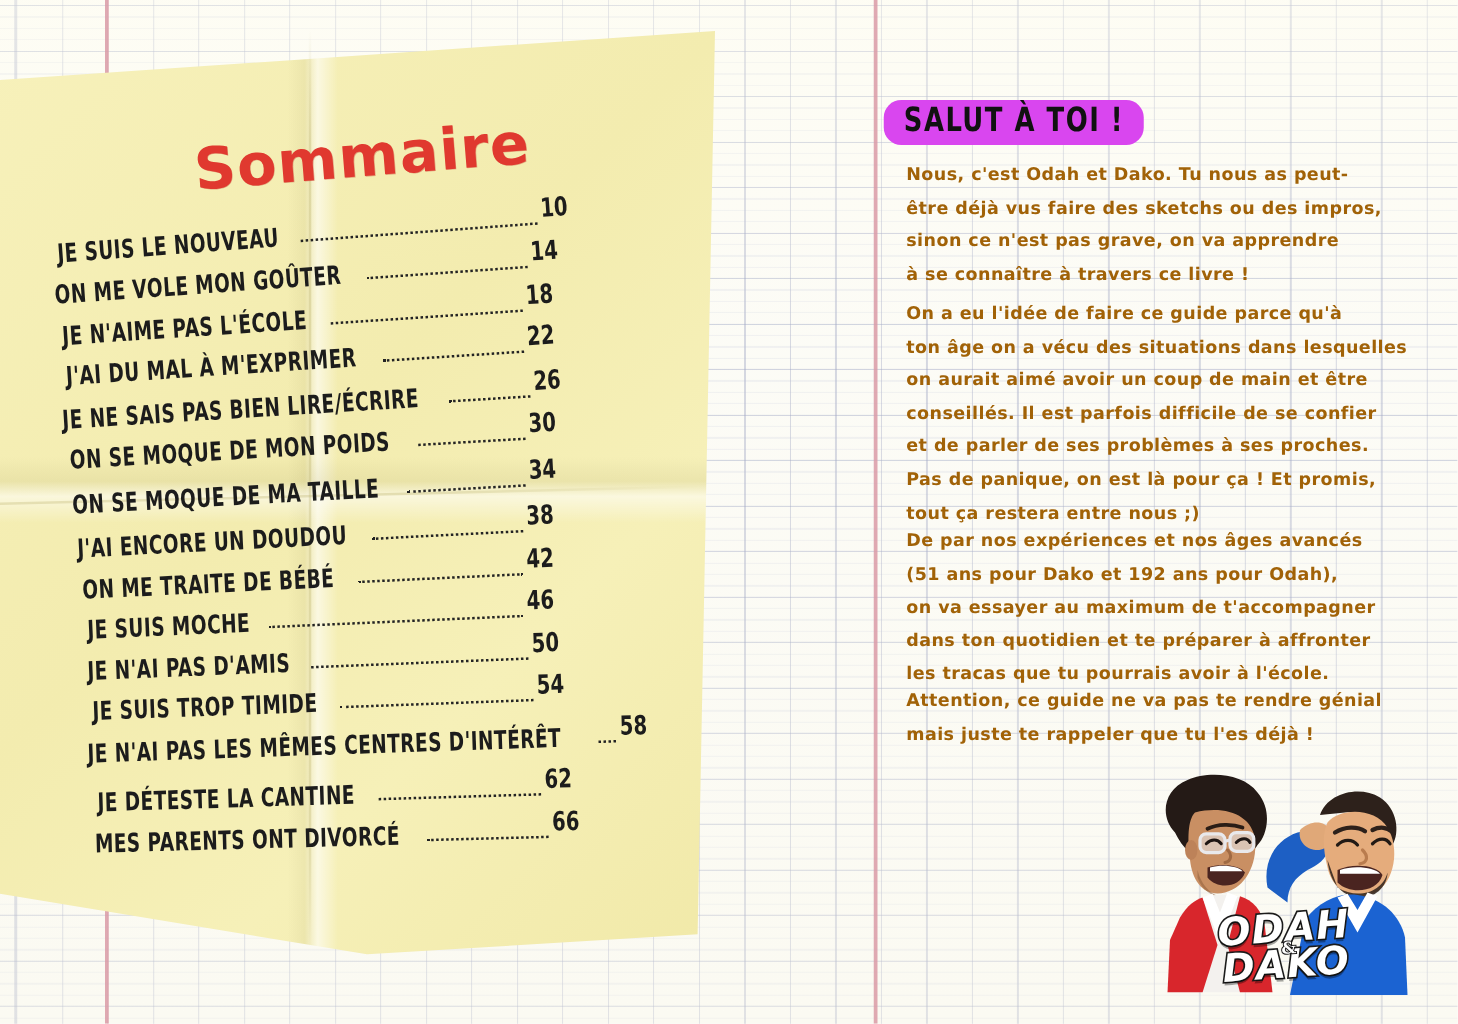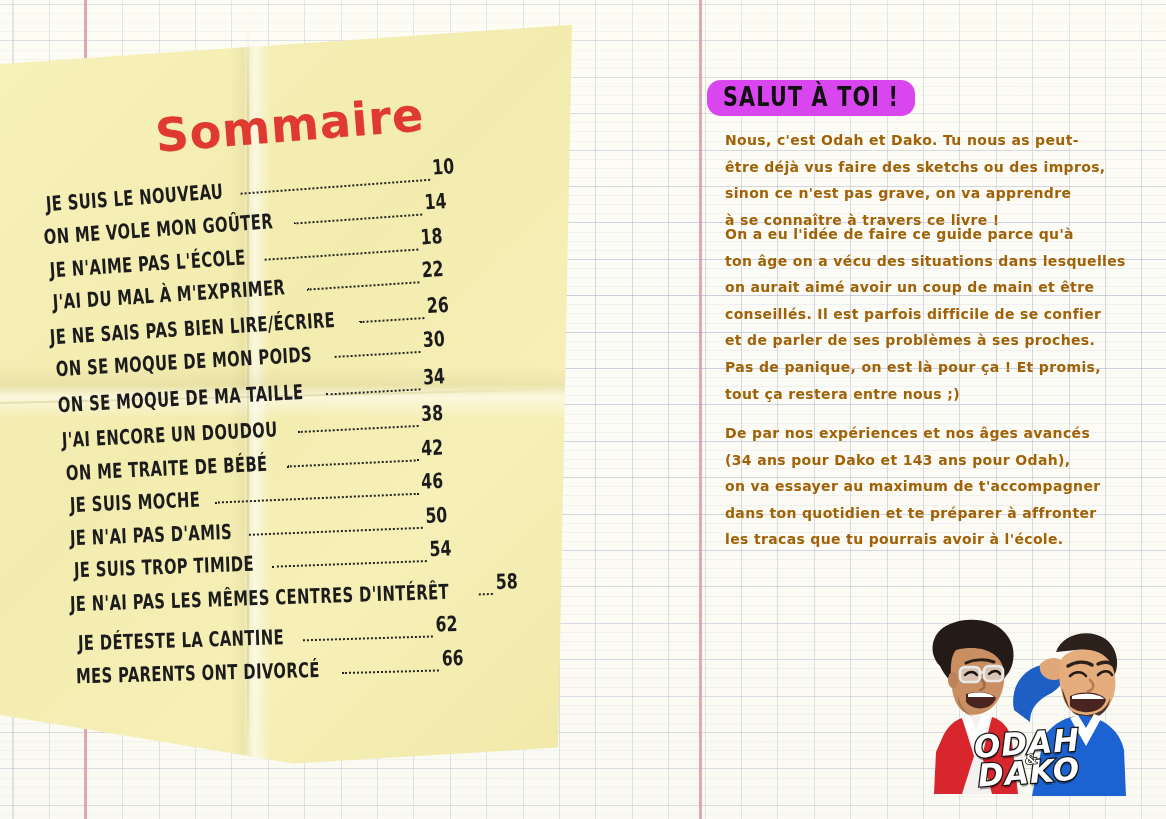--- a/index.html
+++ b/index.html
@@ -147,21 +147,21 @@
     position:absolute;left:25px;width:420px;
     font-family:"DejaVu Sans", sans-serif;
     font-weight:700;
     font-size:14px;
     line-height:26.6px;
     letter-spacing:0.35px;
     color:#a16207;
     white-space:pre-line;
   }
   #para-1{top:127px;}
-  #para-2{top:221px;}
+  #para-2{top:238px;}
   #para-3{top:420px;}
   #para-4{top:548px;}
 
   
   #logo-group{
     position:absolute;left:918px;top:610px;width:220px;height:190px;
   }
   .char{position:absolute;}
   
   #char-odah{left:4px;top:4px;width:110px;height:180px;}
@@ -297,24 +297,26 @@
 sinon ce n'est pas grave, on va apprendre
 à se connaître à travers ce livre !</div>
   <div class="para" id="para-2">On a eu l'idée de faire ce guide parce qu'à
 ton âge on a vécu des situations dans lesquelles
 on aurait aimé avoir un coup de main et être
 conseillés. Il est parfois difficile de se confier
 et de parler de ses problèmes à ses proches.
 Pas de panique, on est là pour ça ! Et promis,
 tout ça restera entre nous ;)</div>
   <div class="para" id="para-3">De par nos expériences et nos âges avancés
-(34 ans pour Dako et 143 ans pour Odah),
+(51 ans pour Dako et 192 ans pour Odah),
 on va essayer au maximum de t'accompagner
 dans ton quotidien et te préparer à affronter
 les tracas que tu pourrais avoir à l'école.</div>
+  <div class="para" id="para-4">Attention, ce guide ne va pas te rendre génial
+mais juste te rappeler que tu l'es déjà !</div>
 </div>
 
 <div id="logo-group">
 
   <svg class="char" id="char-odah" viewBox="0 0 110 180">
 
     <path d="M18 52 C6 40 8 18 28 10 C44 3 72 4 84 20 C96 34 92 54 84 62 C80 70 66 74 50 74 C32 74 24 64 18 52 Z" fill="#241a16"></path>
 
     <path d="M34 36 C58 30 80 38 82 58 C84 78 74 96 58 100 C42 104 32 92 30 74 C28 58 28 42 34 36 Z" fill="#c98f63"></path>
 

